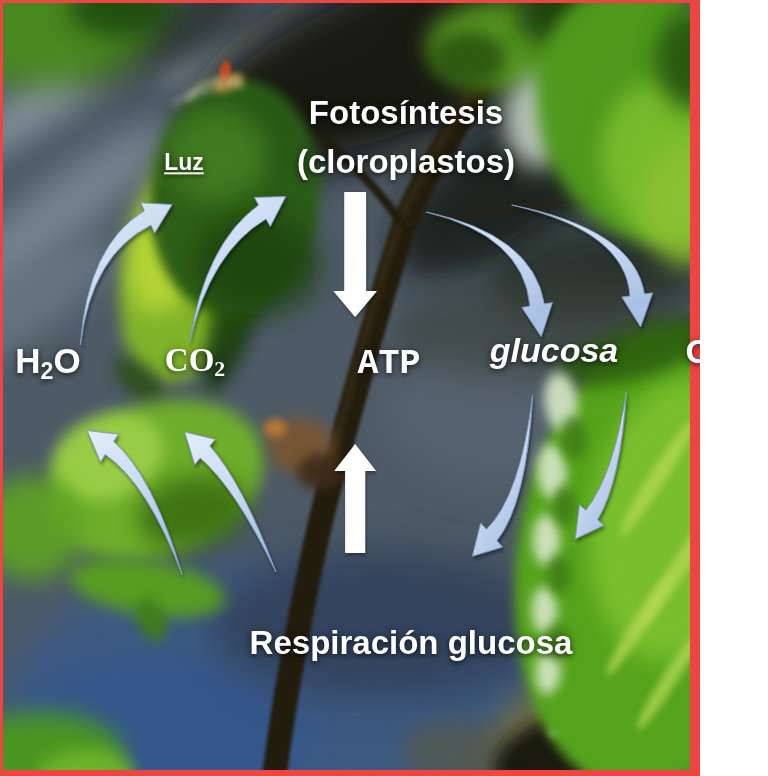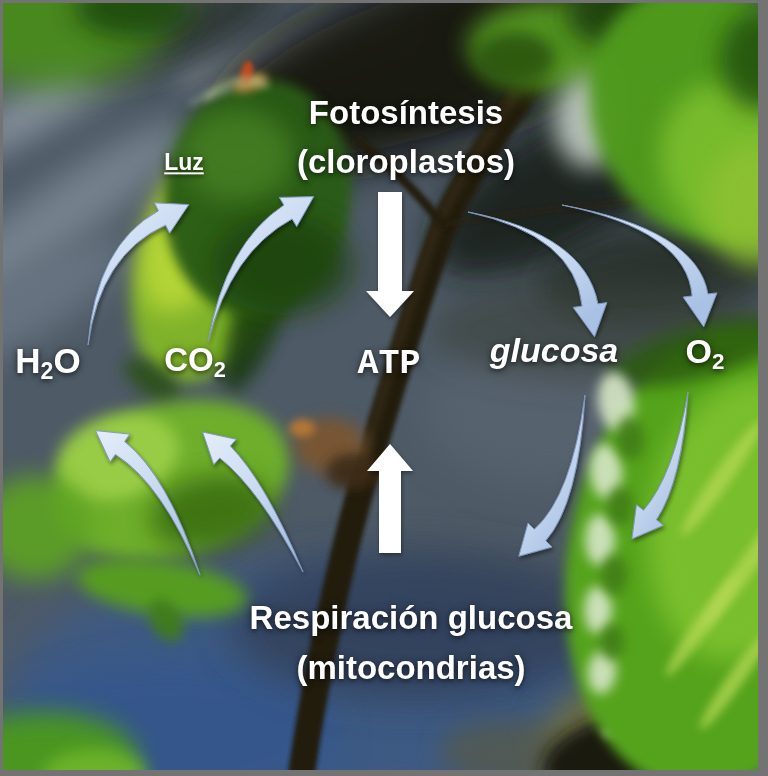--- a/index.html
+++ b/index.html
@@ -1,16 +1,16 @@
 <!DOCTYPE html>
 <html><head>
 <meta charset="utf-8">
 <style>
   html,body{margin:0;padding:0;background:#fff;}
-  .stage{position:relative;width:768px;height:776px;background:#737373;overflow:hidden;
+  .stage{position:relative;width:700px;height:776px;background:#ef4444;overflow:hidden;
          font-family:"Liberation Sans",sans-serif;}
   .photo{position:absolute;left:3px;top:3px;right:10px;bottom:6px;overflow:hidden;background:#4e5a66;}
   .photo svg{position:absolute;left:0;top:0;width:100%;height:100%;display:block;}
   .lbl{position:absolute;transform:translate(-50%,-50%);color:#ffffff;font-weight:bold;
        white-space:nowrap;text-shadow:0 2px 5px rgba(0,0,0,.55),0 0 10px rgba(0,0,0,.25);
        line-height:1.1;z-index:5;}
   .title{text-align:center;}
   .sb{font-size:0.66em;vertical-align:-0.24em;}
   .t1,.t2{display:block;}
 </style>
@@ -178,30 +178,29 @@
     </svg>
   </div>
 
   <div class="lbl title" style="left:406px;top:137px;font-size:33px;line-height:49px;">
     <span class="t1">Fotosíntesis</span>
     <span class="t2">(cloroplastos)</span>
   </div>
 
   <div class="lbl title" style="left:411px;top:643px;font-size:33px;line-height:50px;">
     <span class="t1">Respiración glucosa</span>
-    <span class="t2">(mitocondrias)</span>
   </div>
 
   <div class="lbl" style="left:184px;top:163px;font-size:23px;text-decoration:underline;">Luz</div>
 
   <div class="lbl" style="left:48px;top:363px;font-size:35px;">
     <span>H</span><sub class="sb">2</sub><span>O</span>
   </div>
 
-  <div class="lbl" style="left:195px;top:362px;font-size:33px;">
+  <div class="lbl" style="left:195px;top:362px;font-size:33px;font-family:Liberation Serif, serif;">
     <span>CO</span><sub class="sb">2</sub><span></span>
   </div>
 
   <div class="lbl" style="left:389px;top:364px;font-size:35px;font-family:Liberation Mono, monospace;">ATP</div>
 
   <div class="lbl" style="left:554px;top:351px;font-size:34px;font-style:italic;">glucosa</div>
 
   <div class="lbl" style="left:705px;top:354px;font-size:34px;">
     <span>O</span><sub class="sb">2</sub><span></span>
   </div>

